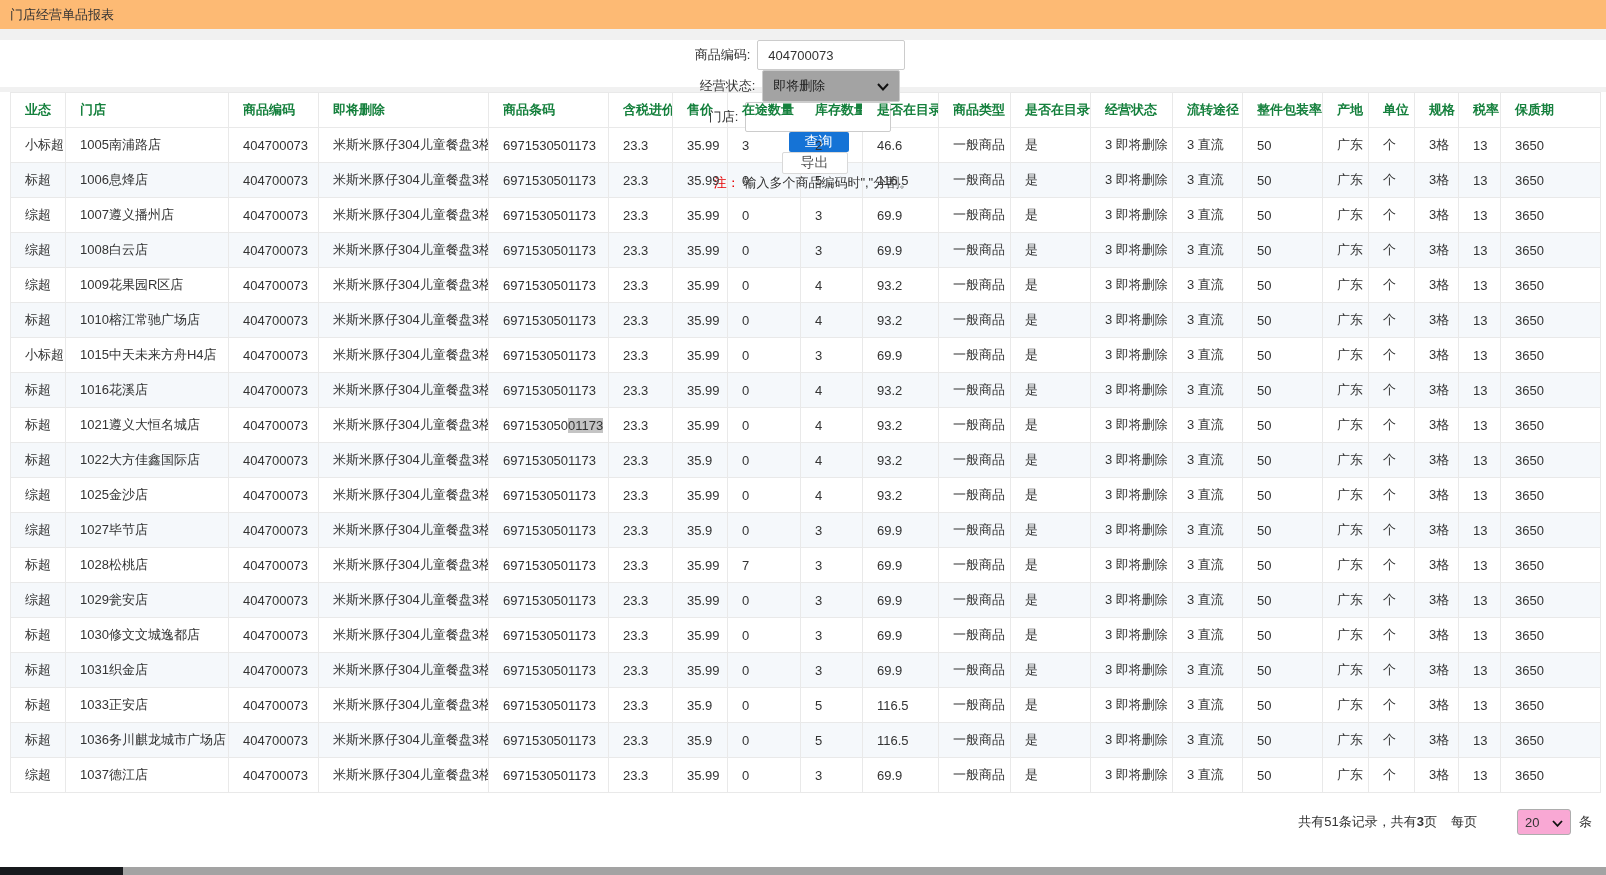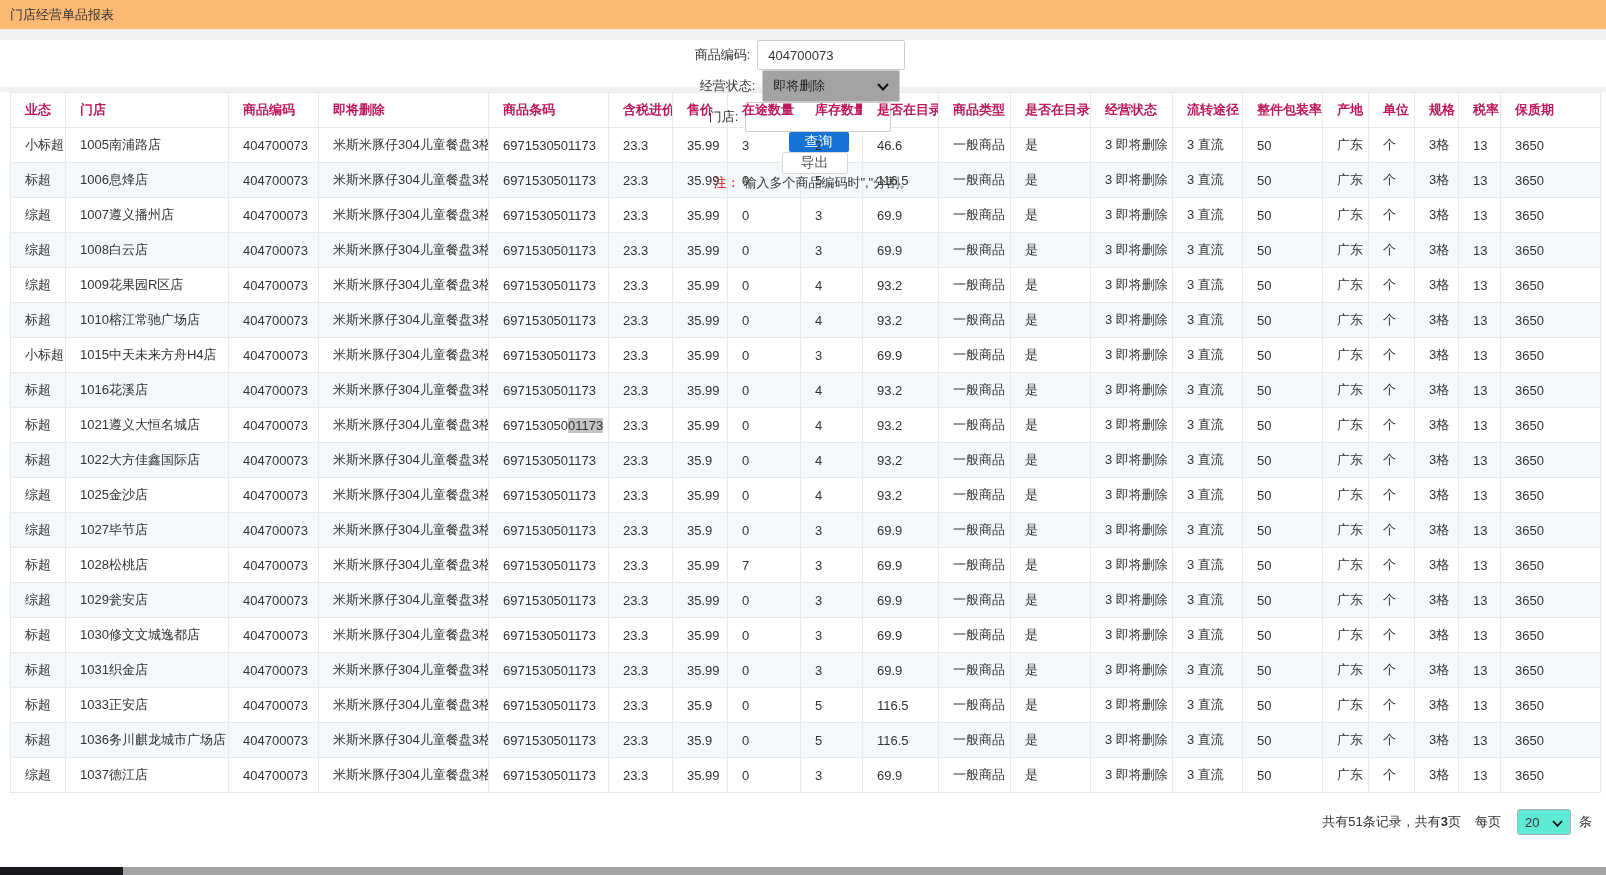--- a/index.html
+++ b/index.html
@@ -39,35 +39,35 @@
   .note .note-text{color:#333;}
   
   .table-divider{height:5px;background:#f1f1f1;margin-top:2px;}
   
   .table-wrap{padding-left:10px;}
   table{border-collapse:collapse;table-layout:fixed;width:1590px;}
   th,td{
     border:1px solid #e9e9e9;height:34px;padding:0 4px 0 14px;text-align:left;
     white-space:nowrap;overflow:hidden;font-size:13px;
   }
-  th{font-weight:bold;color:#be185d;background:#fff;}
+  th{font-weight:bold;color:#15803d;background:#fff;}
   td{color:#333;}
   tbody tr:nth-child(even){background:#f5f8fb;}
   .text-selection{background:#c4c4c4;margin-top:10px;}
   
   .pager{
     display:flex;align-items:center;justify-content:flex-end;
     margin-top:16px;padding-right:14px;color:#333;
   }
   .pager .bold{font-weight:bold;}
   .pager .per-label{margin-left:14px;margin-right:16px;}
   .pgselect{
     width:54px;height:26px;box-sizing:border-box;border:1px solid #adadad;border-radius:3px;
-    background:#5eead4;display:flex;align-items:center;justify-content:space-between;
-    padding:0 7px;cursor:pointer;margin-right:8px;
+    background:#f9a8d4;display:flex;align-items:center;justify-content:space-between;
+    padding:0 7px;cursor:pointer;margin-right:8px;margin-left:24px;
   }
   
   .hscrollbar{position:absolute;left:0;bottom:0;width:1606px;height:8px;background:#a3a3a3;}
   .hscroll-thumb{position:absolute;left:0;top:0;width:123px;height:8px;background:#17191d;}
   .chev{display:inline-block;}
 </style>
 </head>
 <body>
 
 <div class="titlebar">

